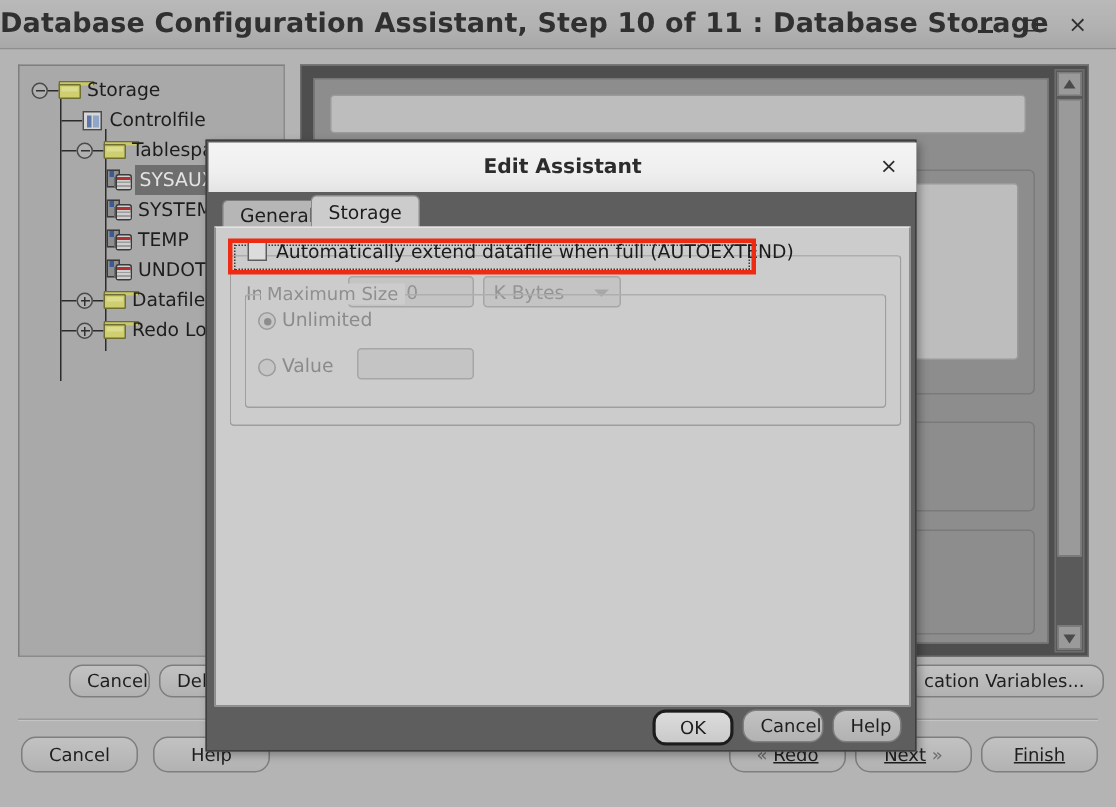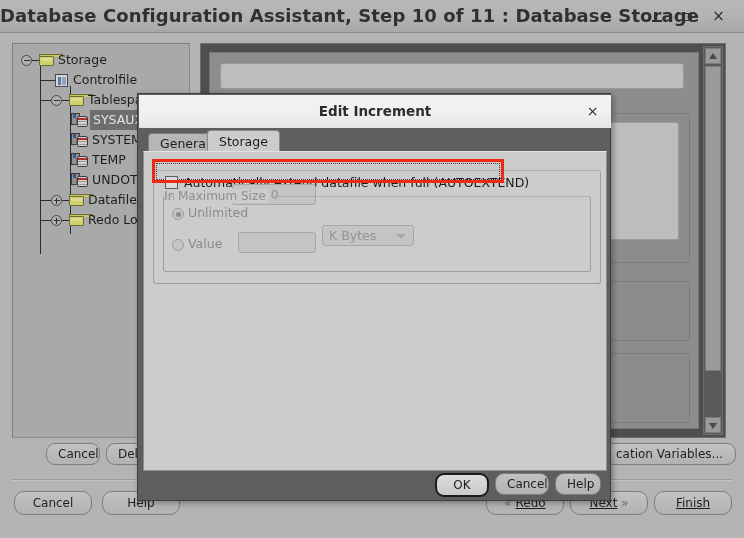--- a/index.html
+++ b/index.html
@@ -263,21 +263,21 @@
     position: absolute; left: 1px; bottom: 1px; width: 472px; height: 28px;
   }
   .dlg-foot .btn { position: absolute; top: 2px; }
   .btn.default {
     border: 2px solid #1c1c1c;
     background: linear-gradient(to bottom,#dcdcdc,#cacaca);
   }
 
   
   .cb-row {
-    position: absolute; left: 14px; top: 21px; width: 344px; height: 20px;
+    position: absolute; left: 14px; top: 6px; width: 344px; height: 20px;
   }
   .checkbox {
     position: absolute; left: 7px; top: 3px; width: 13px; height: 13px;
     background: #dcdcdc; border: 1px solid #5c5c5c;
     box-sizing: border-box;
   }
   .cb-label {
     position: absolute; left: 26px; top: 0; height: 19px; line-height: 19px;
     font-size: 12.5px; color: #1b1b1b; white-space: nowrap;
   }
@@ -309,21 +309,21 @@
   .field {
     position: absolute; height: 21px;
     background: #c4c4c4; border: 1px solid #a6a6a6;
     border-radius: 3px; box-sizing: border-box;
     font-size: 12.5px; color: #949494; line-height: 19px; padding-left: 6px;
   }
   .combo {
     position: absolute; height: 21px;
     background: #c4c4c4; border: 1px solid #a6a6a6;
     border-radius: 3px; box-sizing: border-box;
-    font-size: 12.5px; color: #949494; line-height: 19px; padding-left: 6px; margin-top: 41px;
+    font-size: 12.5px; color: #949494; line-height: 19px; padding-left: 6px;
   }
   .combo .car {
     position: absolute; right: 7px; top: 8px;
     width: 0; height: 0; border-left: 5px solid transparent;
     border-right: 5px solid transparent; border-top: 5px solid #a8a8a8;
   }
   .radio {
     position: absolute; width: 12px; height: 12px;
     border: 1px solid #9b9b9b; border-radius: 50%;
     background: #c6c6c6; box-sizing: border-box;
@@ -492,21 +492,21 @@
       </div>
       <div class="btn" style="left:570px; width:78px; text-align:center;">
         <span class="u">Next</span>
         <span class="arrowglyph">»</span>
       </div>
     </div>
 
     <div class="dialog">
 
       <div class="dlg-title">
-        <div class="dlg-title-text">Edit Increment</div>
+        <div class="dlg-title-text">Edit Assistant</div>
         <div class="dlg-close">×</div>
       </div>
 
       <div class="dlg-tabs">
         <div class="tab" style="left:9px;">General</div>
         <div class="tab active" style="left:68px;">Storage</div>
       </div>
 
       <div class="dlg-body">
 

